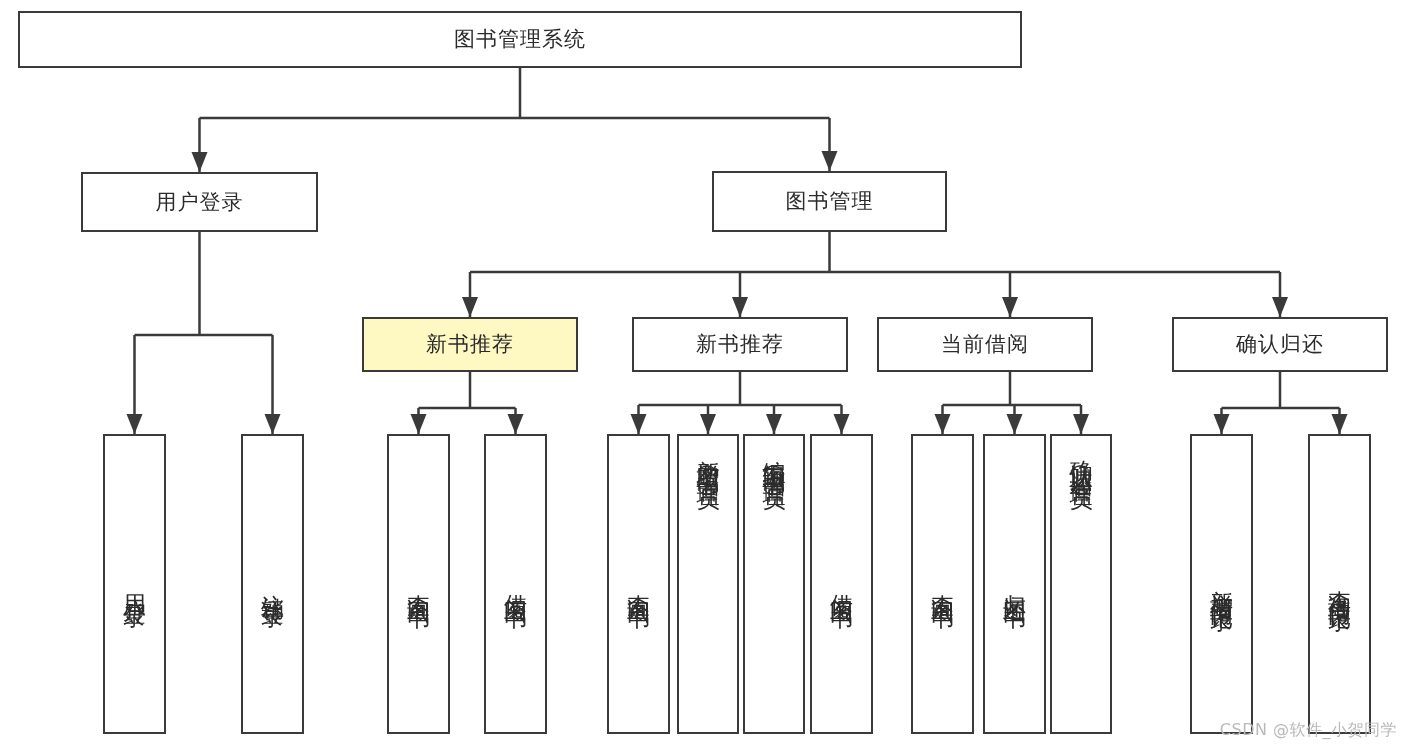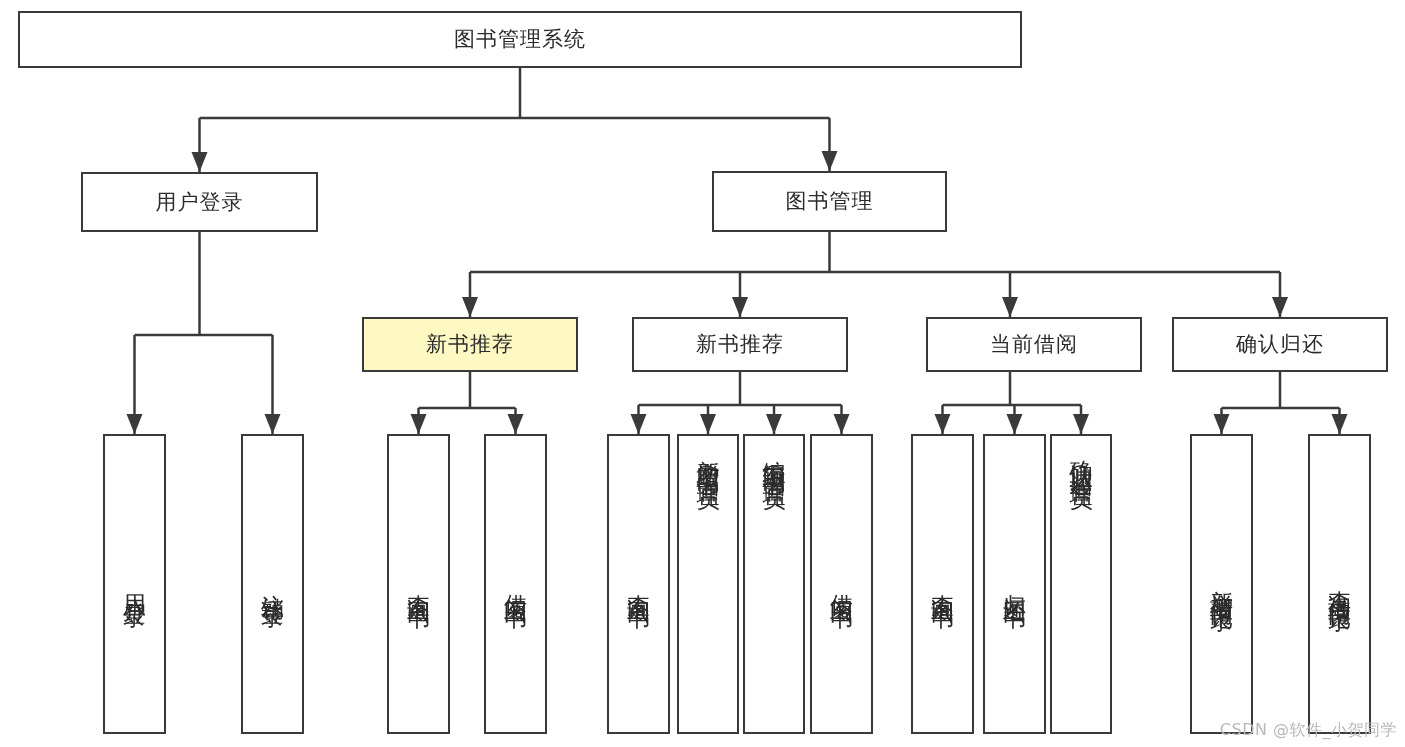--- a/index.html
+++ b/index.html
@@ -128,21 +128,21 @@
       </div>
       <div class="node-box" style="left: 712px; top: 171px; width: 235px; height: 61px; border-color: rgb(58, 58, 58); background: rgb(255, 255, 255);">
         <span class="node-label" style="color: rgb(43, 43, 43);">图书管理</span>
       </div>
       <div class="node-box" style="left: 362px; top: 317px; width: 216px; height: 55px; border-color: rgb(58, 58, 58); background: #fef9c3;">
         <span class="node-label" style="color: rgb(43, 43, 43);">新书推荐</span>
       </div>
       <div class="node-box" style="left: 632px; top: 317px; width: 216px; height: 55px; border-color: rgb(58, 58, 58); background: rgb(255, 255, 255);">
         <span class="node-label" style="color: rgb(43, 43, 43);">新书推荐</span>
       </div>
-      <div class="node-box" style="left: 926px; top: 317px; width: 216px; height: 55px; border-color: rgb(58, 58, 58); background: rgb(255, 255, 255);">
+      <div class="node-box" style="left: 877px; top: 317px; width: 216px; height: 55px; border-color: rgb(58, 58, 58); background: rgb(255, 255, 255);">
         <span class="node-label" style="color: rgb(43, 43, 43);">当前借阅</span>
       </div>
       <div class="node-box" style="left: 1172px; top: 317px; width: 216px; height: 55px; border-color: rgb(58, 58, 58); background: rgb(255, 255, 255);">
         <span class="node-label" style="color: rgb(43, 43, 43);">确认归还</span>
       </div>
       <div class="node-box vertical centered" style="left: 103px; top: 434px; width: 63px; height: 300px; border-color: rgb(58, 58, 58); background: rgb(255, 255, 255);">
         <span class="node-label" style="color: rgb(43, 43, 43);">用户登录</span>
       </div>
       <div class="node-box vertical centered" style="left: 241px; top: 434px; width: 63px; height: 300px; border-color: rgb(58, 58, 58); background: rgb(255, 255, 255);">
         <span class="node-label" style="color: rgb(43, 43, 43);">注销登录</span>

